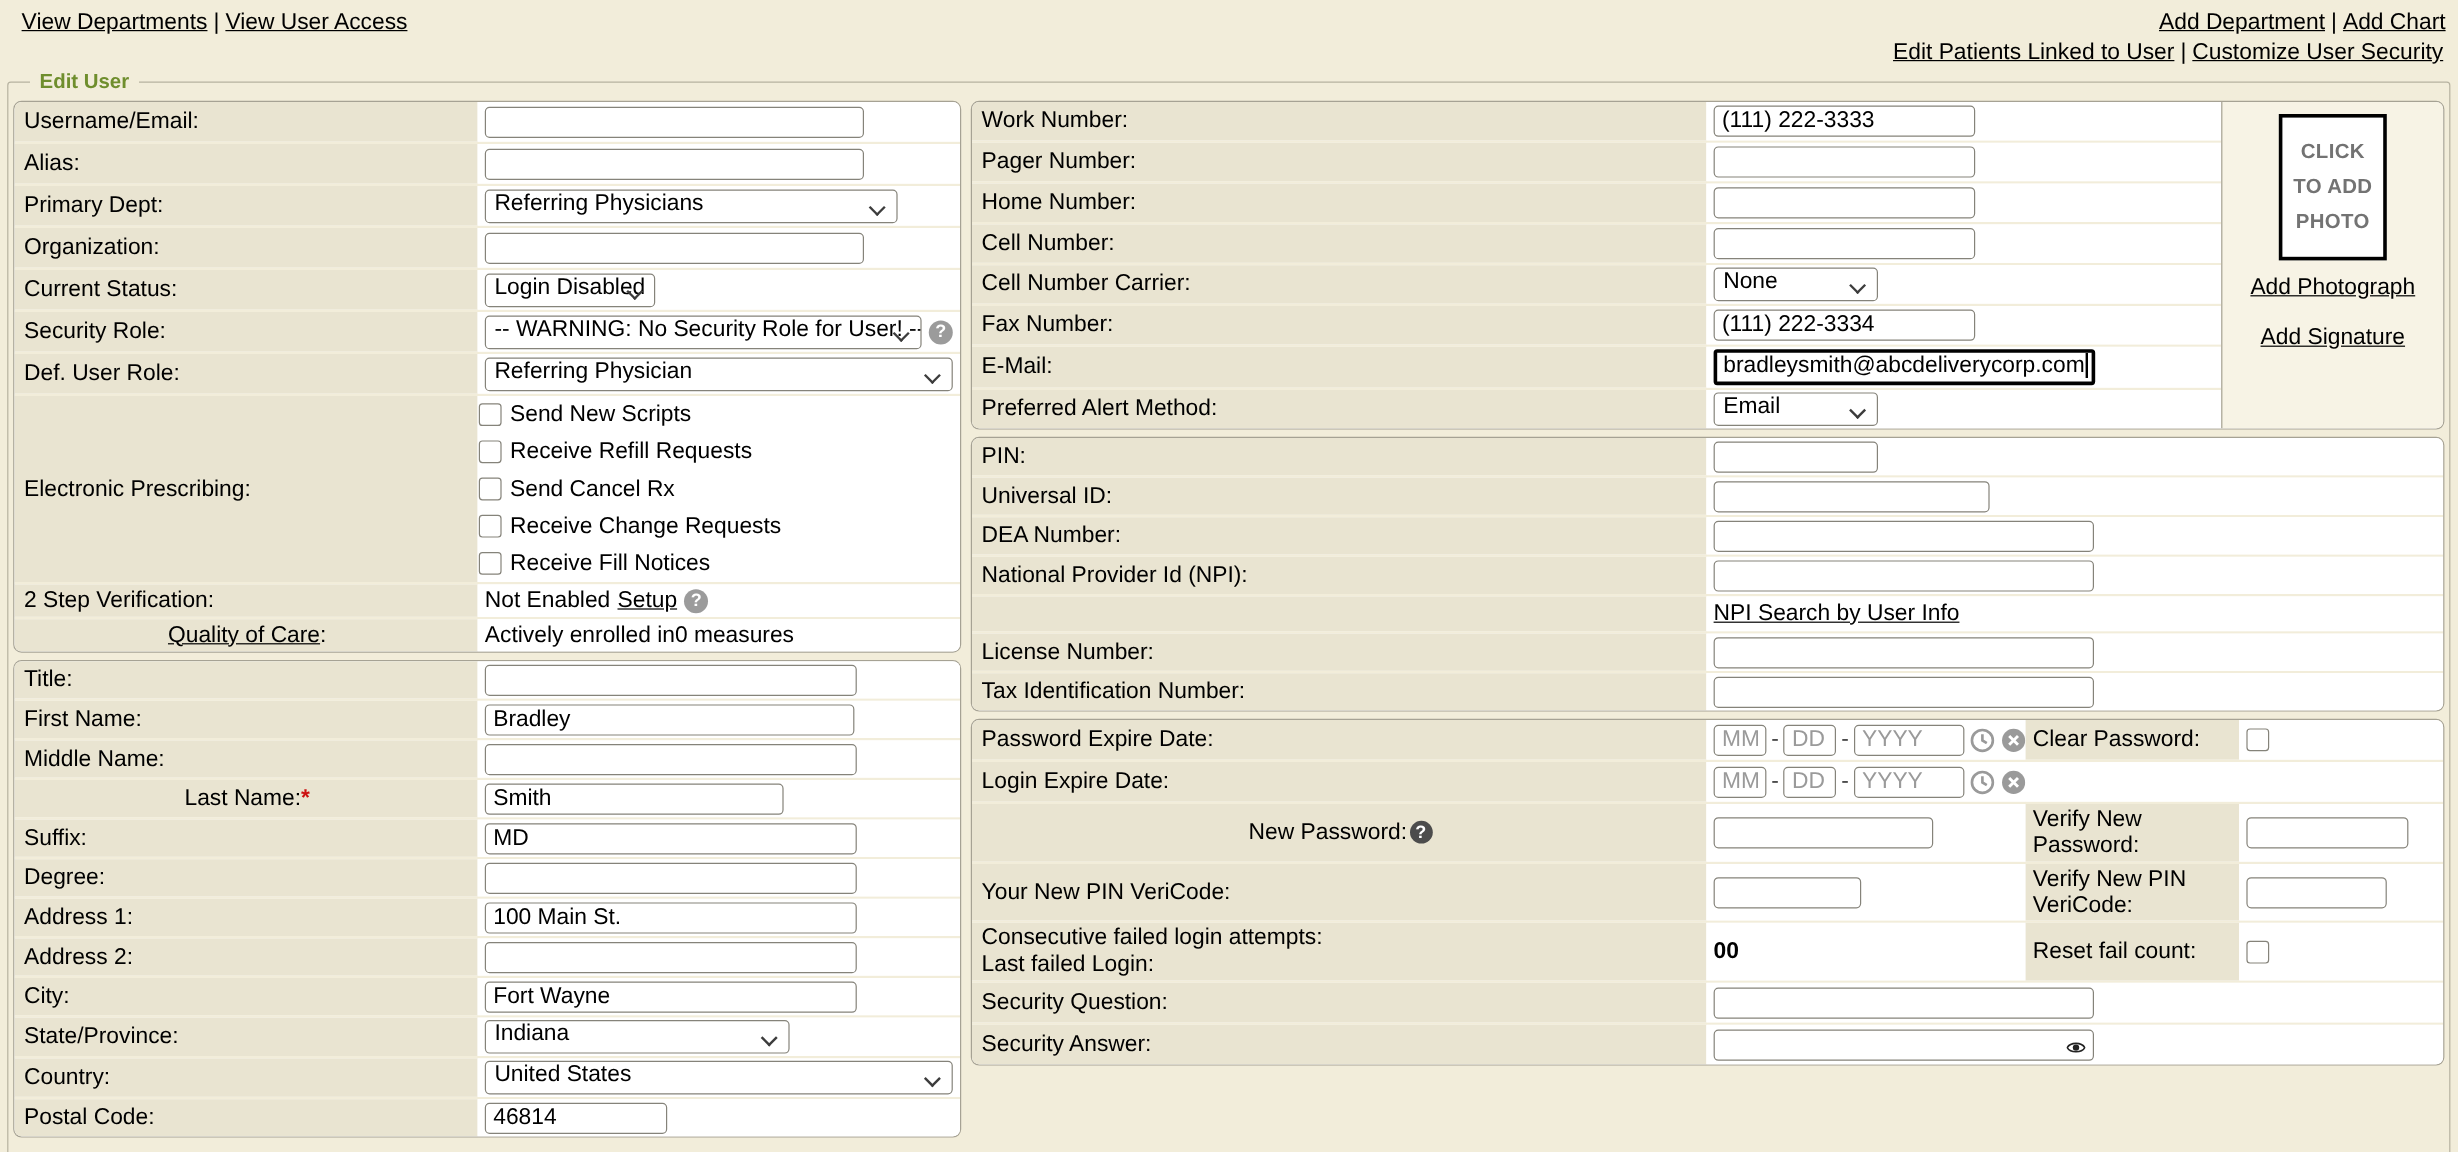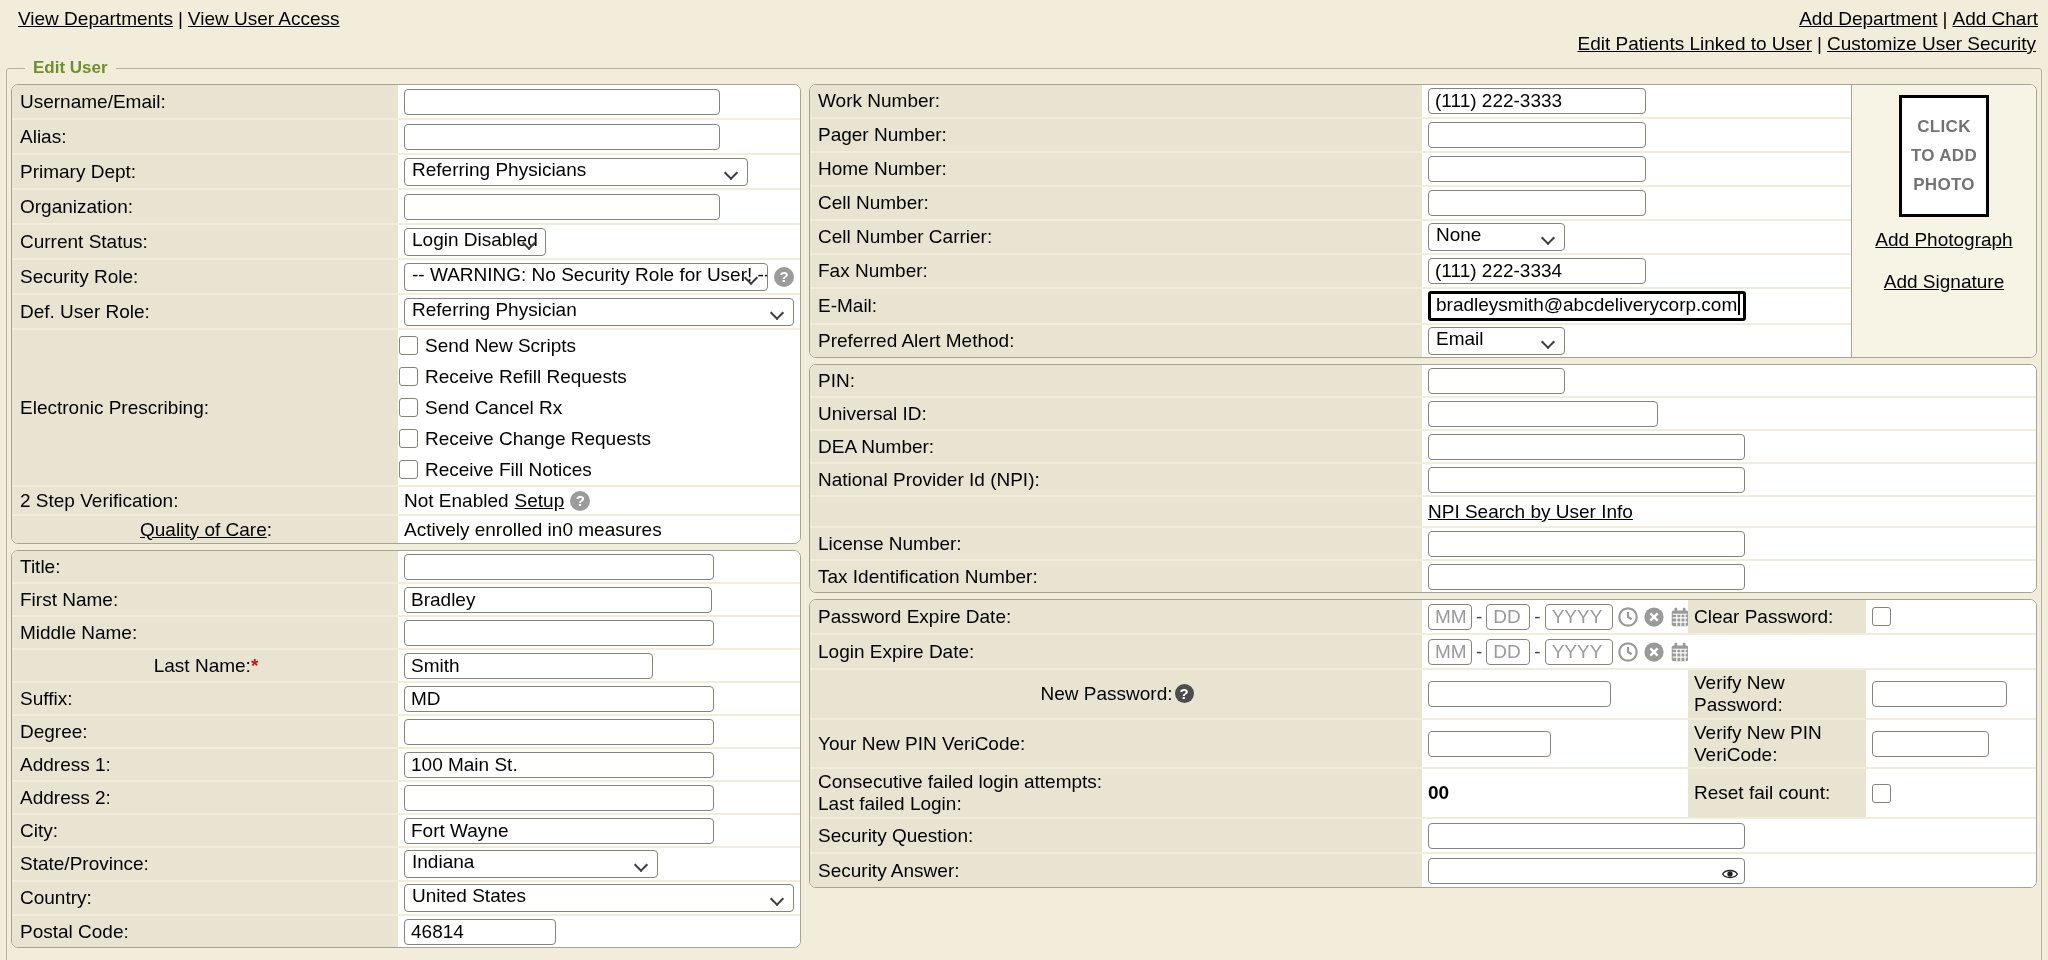--- a/index.html
+++ b/index.html
@@ -47,21 +47,21 @@
   .chev{position:absolute;right:11px;top:9px;width:8px;height:8px;
         border-right:2px solid #3c3c3c;border-bottom:2px solid #3c3c3c;transform:rotate(45deg)}
   .cb{width:17px;height:17px;border:1.5px solid #85837a;border-radius:3px;background:#fff;flex:none;display:inline-block}
   .cbline{display:flex;align-items:center;gap:7px;min-height:25px}
   .ckgrp{display:flex;flex-direction:column;justify-content:flex-end;padding:3px 1px}
   .help{width:20px;height:20px;border-radius:50%;background:#9b9b9b;color:#fff;font-weight:bold;
         font-size:15px;display:inline-flex;align-items:center;justify-content:center;flex:none}
   .help.dark{background:#4c4c4c;width:19px;height:19px}
   .req{color:#cc1111;font-weight:bold}
   .dsep{color:#444}
-  .dm{width:44px}.dy{width:68px}
+  .dm{width:44px}.dy{width:92px}
   .ico{flex:none;display:inline-flex}
   
   .r1{display:flex}
   .r1rows{flex:1;min-width:0}
   .photo{width:184px;flex:none;border-left:1px solid #a6a294;background:#f7f3e5;text-align:center;padding-top:10px}
   .photobox{width:84px;height:116px;border:3px solid #000;background:#fff;margin:0 auto 12px auto;
             display:flex;flex-direction:column;justify-content:center;gap:9px;
             color:#737373;font-weight:bold;font-size:17px;letter-spacing:.3px}
   .photo .lnk{display:block;margin-bottom:20px}
   .iwrap{position:relative;display:inline-flex;align-items:center}

